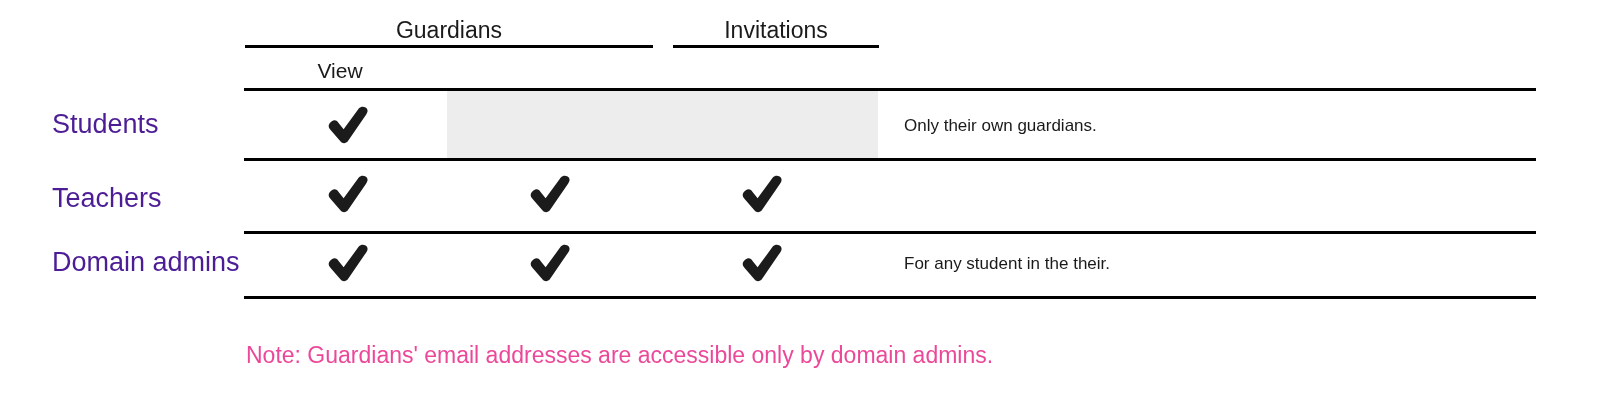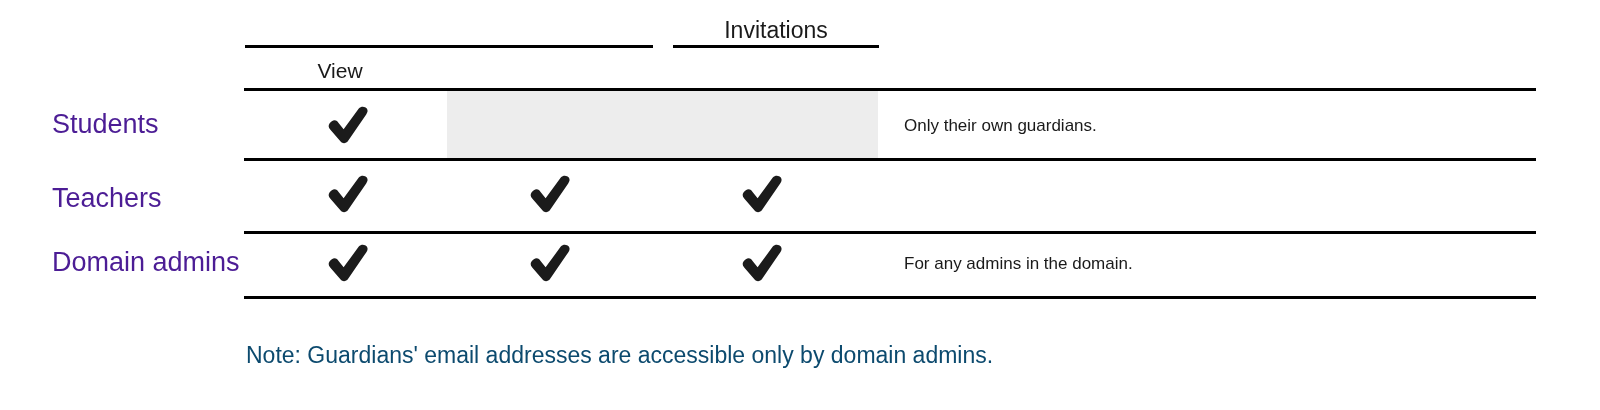--- a/index.html
+++ b/index.html
@@ -81,29 +81,30 @@
     width: 46px;
     height: 40px;
   }
   .check svg { display: block; width: 100%; height: 100%; }
 
   
   .note {
     position: absolute;
     font-size: 23px;
     line-height: 28px;
-    color: #0c4a6e;
+    color: #ec4899;
     white-space: nowrap;
   }
 </style>
 </head>
 <body>
 
 <div id="stage">
 
+  <div class="group-label" style="left:245px; top:16px; width:408px;">Guardians</div>
 
   <div class="group-label" style="left:673px; top:16px; width:206px;">Invitations</div>
 
   <div class="rule thin" style="left:245px; top:45px; width:408px;"></div>
 
   <div class="rule thin" style="left:673px; top:45px; width:206px;"></div>
 
   <div class="col-label" style="left:245px; top:57px; width:190px;">View</div>
 
 
@@ -160,19 +161,19 @@
       <path d="M4.5 18.5 C6.5 15.5 9.5 14.2 12.0 16.0 L18.6 24.2 L33.8 3.6 C36.0 0.9 40.0 1.2 41.8 3.6 C43.2 5.6 42.6 7.4 41.2 9.4 L23.0 36.0 C21.2 38.6 17.6 38.9 15.6 36.6 L5.2 24.4 C3.4 22.4 3.2 20.4 4.5 18.5 Z" fill="#1b1b1b"></path>
     </svg>
   </div>
 
   <div class="check" style="left:739px; top:243px;">
     <svg viewBox="0 0 46 40" xmlns="http://www.w3.org/2000/svg" aria-hidden="true">
       <path d="M4.5 18.5 C6.5 15.5 9.5 14.2 12.0 16.0 L18.6 24.2 L33.8 3.6 C36.0 0.9 40.0 1.2 41.8 3.6 C43.2 5.6 42.6 7.4 41.2 9.4 L23.0 36.0 C21.2 38.6 17.6 38.9 15.6 36.6 L5.2 24.4 C3.4 22.4 3.2 20.4 4.5 18.5 Z" fill="#1b1b1b"></path>
     </svg>
   </div>
 
-  <div class="desc" style="top:248px;">For any admins in the domain.</div>
+  <div class="desc" style="top:248px;">For any student in the their.</div>
 
   <div class="rule" style="left:244px; top:296px; width:1292px;"></div>
 
   <div class="note" style="left:246px; top:341px;">Note: Guardians' email addresses are accessible only by domain admins.</div>
 
 </div>
 
 </body></html>

